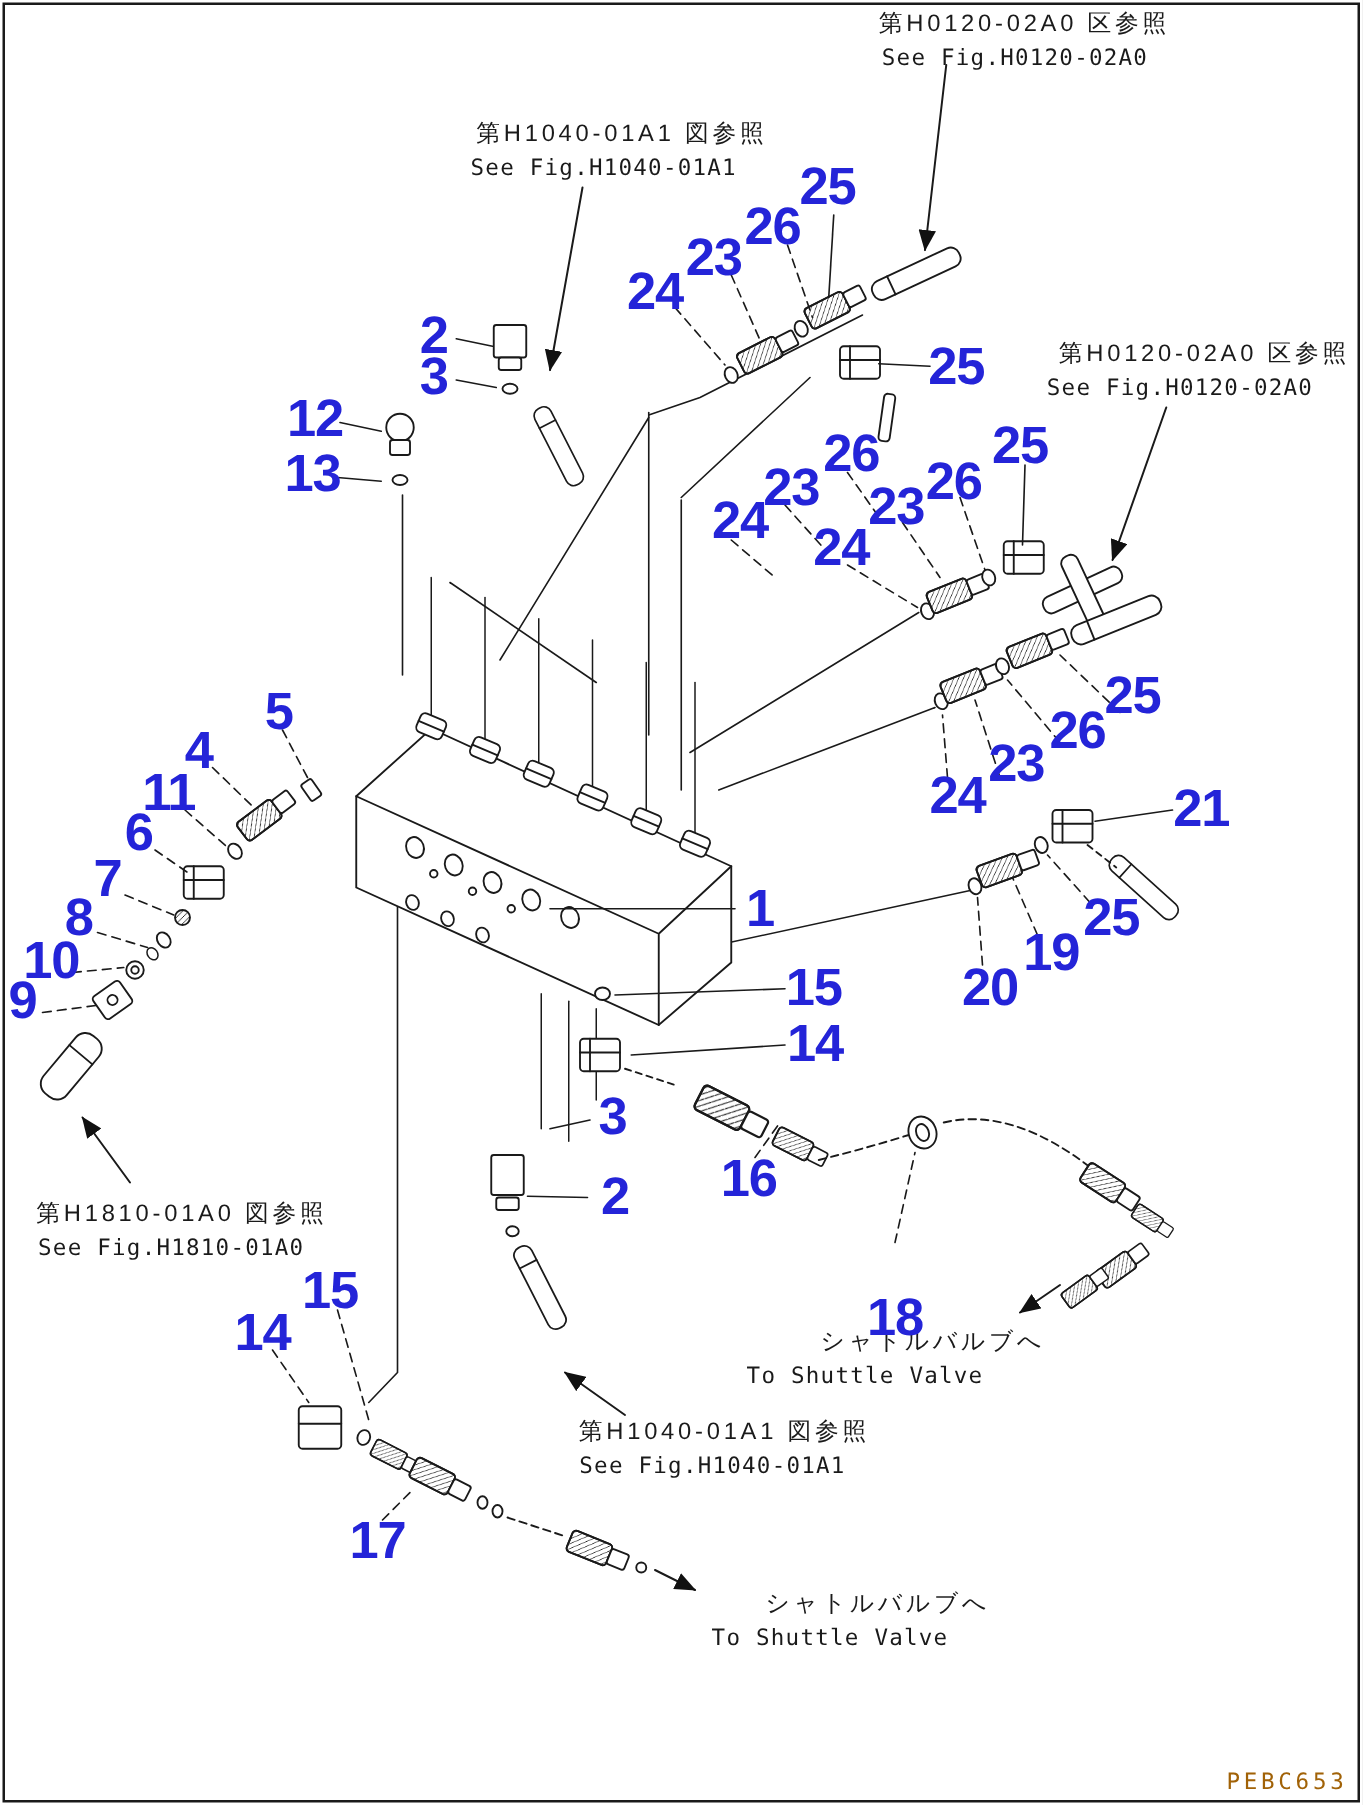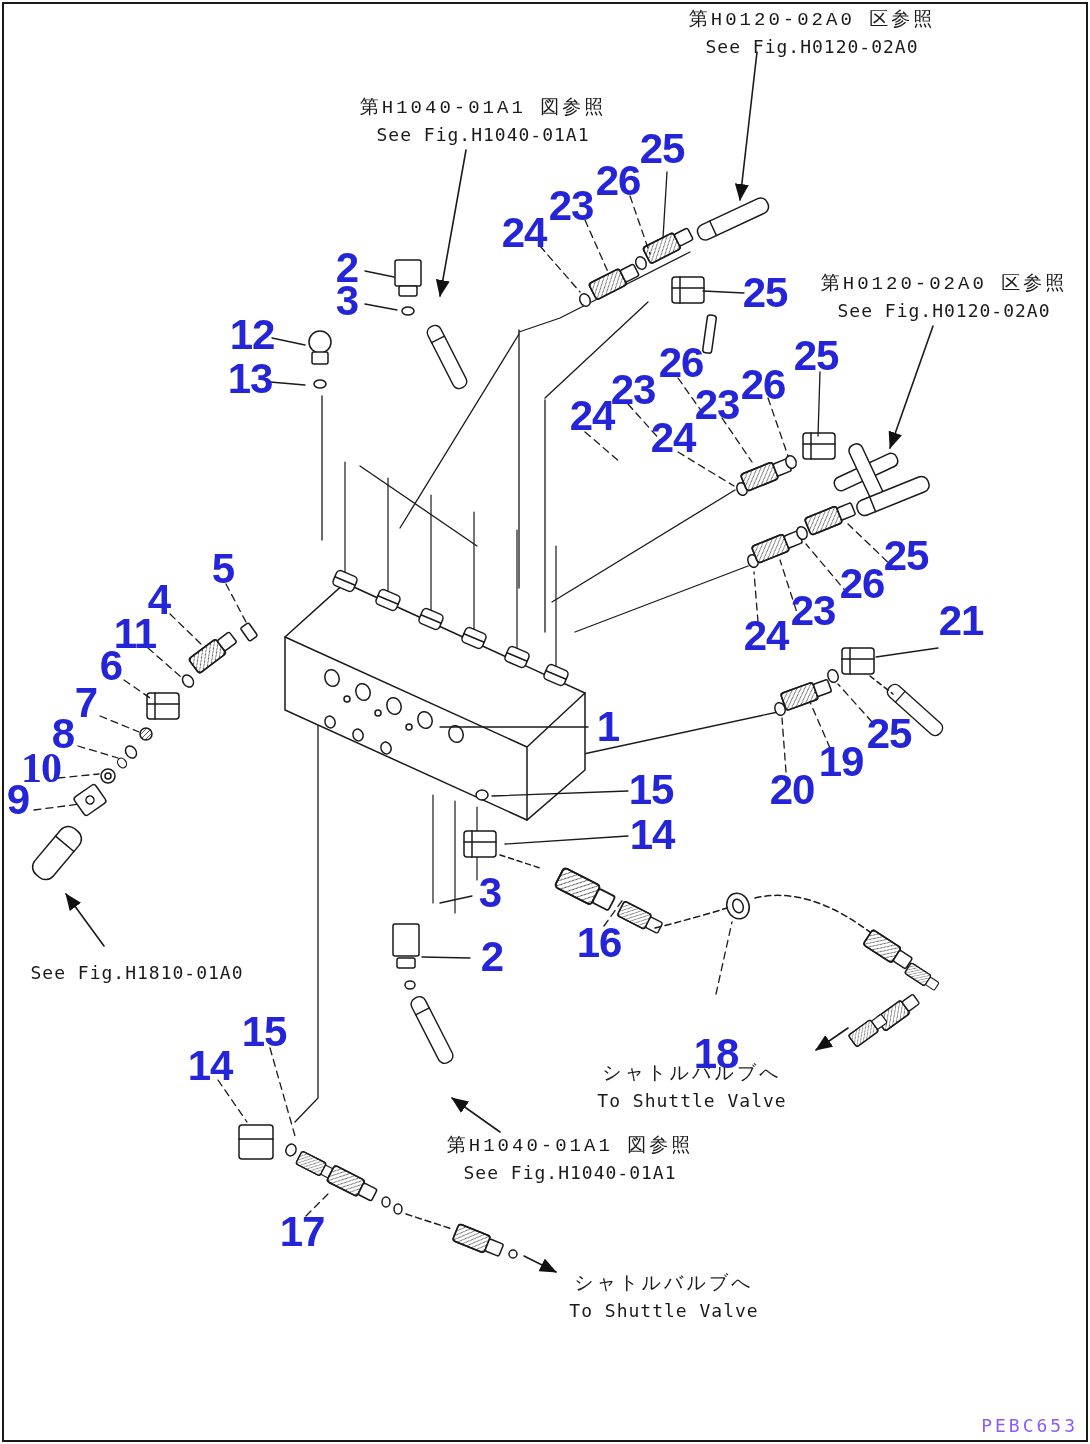--- a/index.html
+++ b/index.html
@@ -1,25 +1,25 @@
 <!DOCTYPE html>
 <html style="--accent: #2424d8;"><head>
 <meta charset="utf-8">
 <style>
   html,body{margin:0;padding:0;background:#e8e8e8;}
   #page{position:relative;width:1090px;height:1444px;background:#ffffff;overflow:hidden;
         font-family:"Liberation Sans", sans-serif;}
   #artwork{position:absolute;left:0;top:0;z-index:1;}
   .ref{position:absolute;z-index:3;text-align:center;color:#1a1a1a;}
-  .ref .ja{font-family:Liberation Mono, monospace;font-size:19px;letter-spacing:3px;white-space:nowrap;}
+  .ref .ja{font-family:Liberation Sans, sans-serif;font-size:19px;letter-spacing:3px;white-space:nowrap;text-align:right;}
   .ref .en{font-family:"DejaVu Sans Mono", monospace;font-size:18px;letter-spacing:1px;white-space:nowrap;margin-top:4px;}
   .callout{position:absolute;z-index:4;transform:translate(-50%,-50%);
            font-family:"Liberation Sans", sans-serif;font-weight:700;font-size:42px;
            line-height:1;color:var(--accent,#2424d8);letter-spacing:-1px;cursor:default;}
-  .code{position:absolute;right:12px;bottom:8px;z-index:3;color:#8b5cf6;
+  .code{position:absolute;right:12px;bottom:8px;z-index:3;color:#a16207;
         font-family:"DejaVu Sans Mono", monospace;font-size:18px;letter-spacing:3px;}
 </style>
 </head>
 <body>
 
 <div id="page" style="background: rgb(255, 255, 255);">
 
   <svg id="artwork" width="1090" height="1444" viewBox="0 0 1090 1444" xmlns="http://www.w3.org/2000/svg">
     <defs>
       <pattern id="hatch" patternUnits="userSpaceOnUse" width="5" height="5">
@@ -288,20 +288,21 @@
   </div>
   <div class="ref" style="left:352px;top:94px;width:262px;">
     <div class="ja">第H1040-01A1 図参照</div>
     <div class="en">See Fig.H1040-01A1</div>
   </div>
   <div class="ref" style="left:808px;top:270px;width:272px;">
     <div class="ja">第H0120-02A0 区参照</div>
     <div class="en">See Fig.H0120-02A0</div>
   </div>
   <div class="ref" style="left:12px;top:958px;width:250px;">
+    <div class="ja">第H1810-01A0 図参照</div>
     <div class="en">See Fig.H1810-01A0</div>
   </div>
   <div class="ref" style="left:444px;top:1132px;width:252px;">
     <div class="ja">第H1040-01A1 図参照</div>
     <div class="en">See Fig.H1040-01A1</div>
   </div>
   <div class="ref" style="left:548px;top:1060px;width:288px;">
     <div class="ja">シャトルバルブへ</div>
     <div class="en">To Shuttle Valve</div>
   </div>
@@ -326,31 +327,31 @@
       <div class="callout" style="left: 633px; top: 390px;">23</div>
       <div class="callout" style="left: 592px; top: 416px;">24</div>
       <div class="callout" style="left: 763px; top: 385px;">26</div>
       <div class="callout" style="left: 717px; top: 405px;">23</div>
       <div class="callout" style="left: 816px; top: 356px;">25</div>
       <div class="callout" style="left: 673px; top: 438px;">24</div>
       <div class="callout" style="left: 906px; top: 556px;">25</div>
       <div class="callout" style="left: 862px; top: 584px;">26</div>
       <div class="callout" style="left: 813px; top: 611px;">23</div>
       <div class="callout" style="left: 766px; top: 636px;">24</div>
-      <div class="callout" style="left: 961px; top: 621px;">21</div>
+      <div class="callout" style="left: 961px; top: 647px;">21</div>
       <div class="callout" style="left: 889px; top: 734px;">25</div>
       <div class="callout" style="left: 841px; top: 762px;">19</div>
       <div class="callout" style="left: 792px; top: 790px;">20</div>
       <div class="callout" style="left: 223px; top: 569px;">5</div>
       <div class="callout" style="left: 159px; top: 600px;">4</div>
       <div class="callout" style="left: 135px; top: 634px;">11</div>
       <div class="callout" style="left: 111px; top: 666px;">6</div>
       <div class="callout" style="left: 86px; top: 703px;">7</div>
       <div class="callout" style="left: 63px; top: 734px;">8</div>
-      <div class="callout" style="left: 41px; top: 768px; font-family: Liberation Serif, serif;">10</div>
+      <div class="callout" style="left: 41px; top: 768px;">10</div>
       <div class="callout" style="left: 18px; top: 800px;">9</div>
       <div class="callout" style="left: 608px; top: 727px;">1</div>
       <div class="callout" style="left: 651px; top: 790px;">15</div>
       <div class="callout" style="left: 652px; top: 835px;">14</div>
       <div class="callout" style="left: 490px; top: 893px;">3</div>
       <div class="callout" style="left: 492px; top: 957px;">2</div>
       <div class="callout" style="left: 599px; top: 943px;">16</div>
       <div class="callout" style="left: 716px; top: 1011px; margin-top: 43px;">18</div>
       <div class="callout" style="left: 264px; top: 1032px;">15</div>
       <div class="callout" style="left: 210px; top: 1066px;">14</div>

